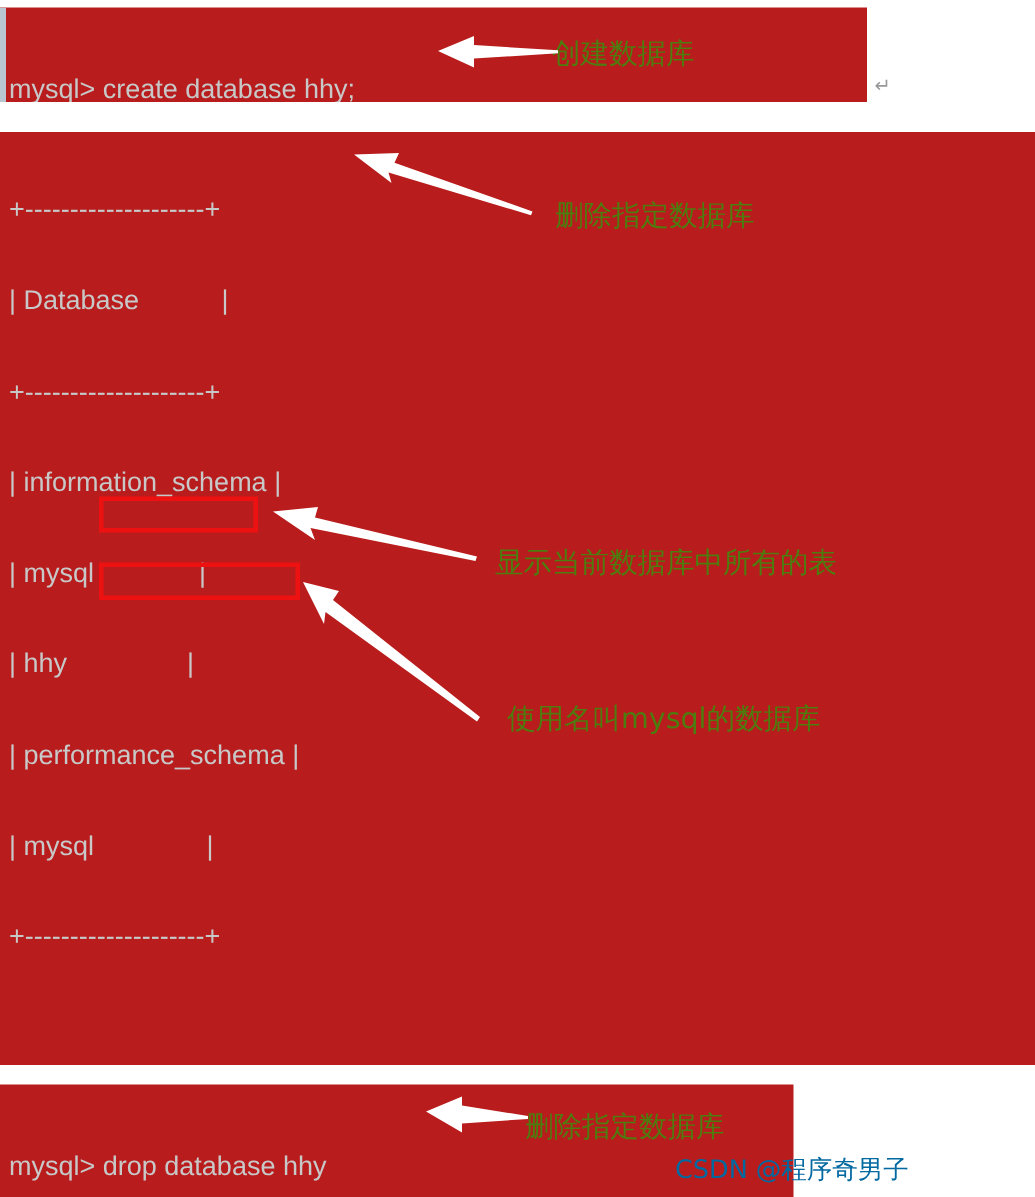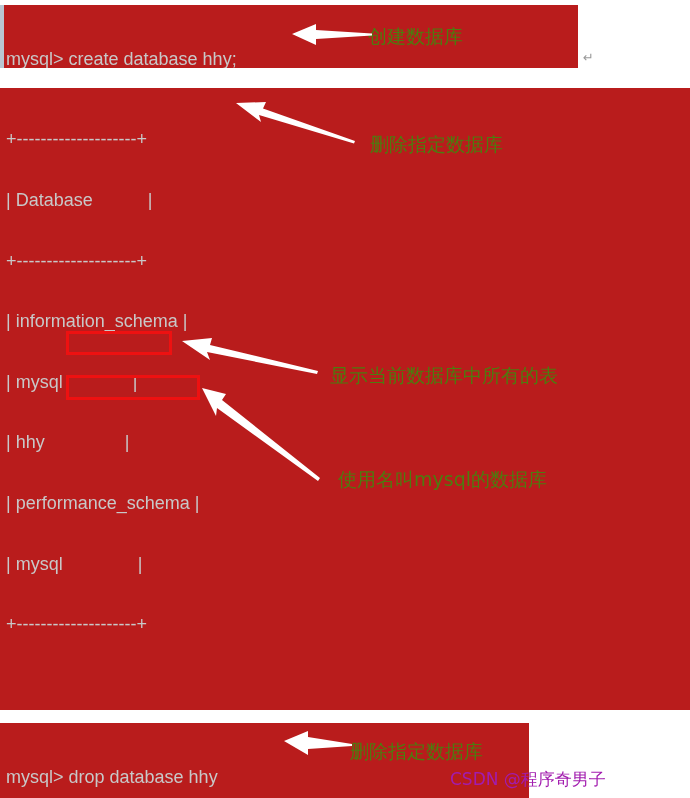--- a/index.html
+++ b/index.html
@@ -95,21 +95,21 @@
   }
   #pilcrow-1 { left: 583px; top: 50px; }
 
   
   #watermark {
     position: absolute;
     left: 450px;
     top: 768px;
     font-family: "DejaVu Sans", "Liberation Sans", sans-serif;
     font-size: 17px;
-    color: #a21caf;
+    color: #0369a1;
     white-space: pre;
   }
 </style>
 </head>
 <body>
 
 <div class="page">
 
   <div class="term" id="term-create">
     <div class="term-leftbar"></div>

